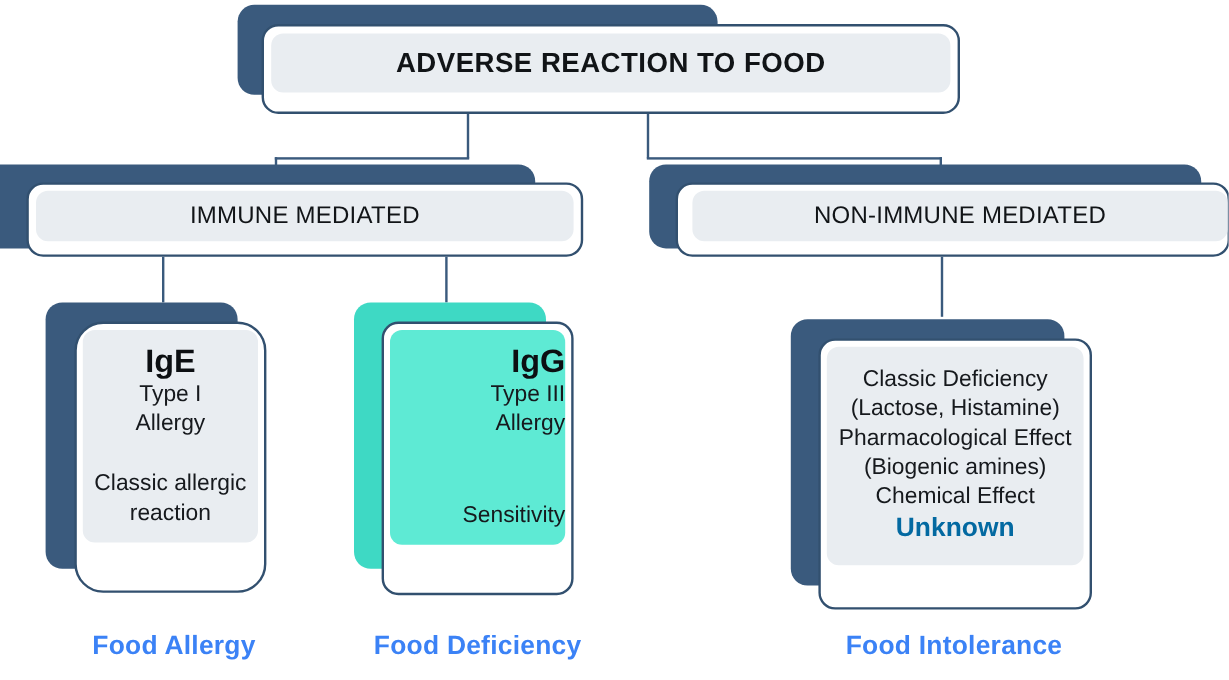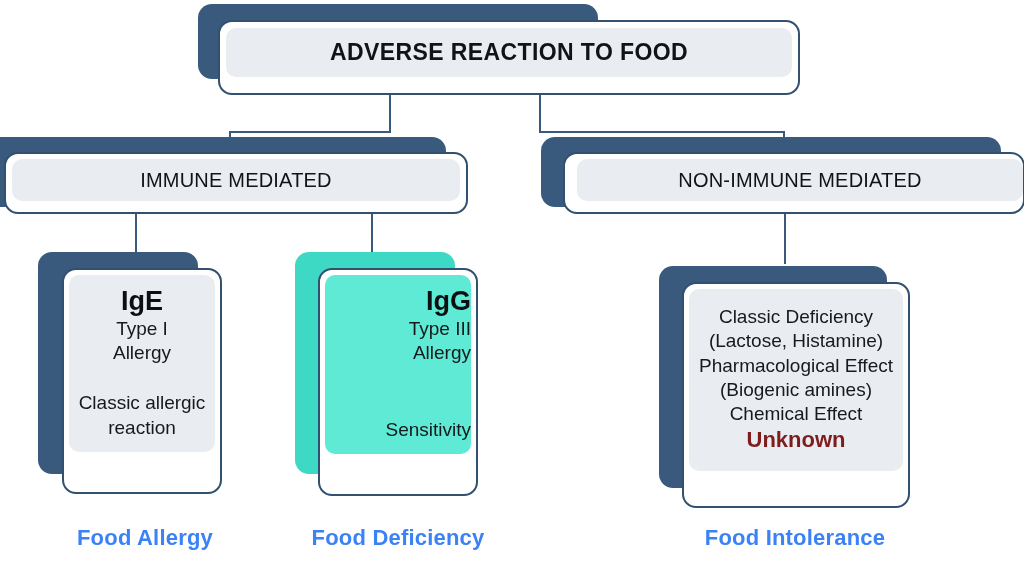--- a/index.html
+++ b/index.html
@@ -67,21 +67,21 @@
   }
   .leaf-line {
     font-size: 19px;
     color: #16191d;
     line-height: 1.28;
   }
   .leaf-gap { height: 26px; }
   .leaf-unknown {
     font-size: 22px;
     font-weight: bold;
-    color: #7f1d1d;
+    color: #0369a1;
     line-height: 1.3;
   }
 
   
   .conn {
     position: absolute;
     background: #3a5a7d;
   }
   .conn-v { width: 2px; }
   .conn-h { height: 2px; }
@@ -111,39 +111,39 @@
 
   <div class="conn conn-v" style="left:389px; top:95px; height:37px;"></div>
   <div class="conn conn-h" style="left:229px; top:131px; width:162px;"></div>
   <div class="conn conn-v" style="left:229px; top:131px; height:22px;"></div>
 
   <div class="conn conn-v" style="left:539px; top:95px; height:37px;"></div>
   <div class="conn conn-h" style="left:539px; top:131px; width:246px;"></div>
   <div class="conn conn-v" style="left:783px; top:131px; height:22px;"></div>
 
   <div class="layer-back" style="left:-14px; top:137px; width:460px; height:70px;"></div>
-  <div class="layer-front" style="left:4px; top:152px; width:464px; height:62px;padding-left:16px;">
+  <div class="layer-front" style="left:22px; top:152px; width:464px; height:62px;padding-left:16px;">
     <div class="panel" style="left:6px; top:5px; width:448px; height:42px;">
       <div class="banner-text t-branch">IMMUNE MEDIATED</div>
     </div>
   </div>
 
   <div class="layer-back" style="left:541px; top:137px; width:460px; height:70px;"></div>
   <div class="layer-front" style="left:563px; top:152px; width:462px; height:62px;">
     <div class="panel" style="left:12px; top:5px; width:446px; height:42px;">
       <div class="banner-text t-branch">NON-IMMUNE MEDIATED</div>
     </div>
   </div>
 
   <div class="conn conn-v" style="left:135px; top:214px; height:38px;"></div>
   <div class="conn conn-v" style="left:371px; top:214px; height:38px;"></div>
   <div class="conn conn-v" style="left:784px; top:214px; height:50px;"></div>
 
   <div class="layer-back" style="left:38px; top:252px; width:160px; height:222px;"></div>
-  <div class="layer-front" style="left:62px; top:268px; width:160px; height:226px;">
+  <div class="layer-front" style="left:62px; top:268px; width:160px; height:226px;border-radius:24px;">
     <div class="panel" style="left:5px; top:5px; width:146px; height:177px;">
       <div class="leaf-title">IgE</div>
       <div class="leaf-line">Type I</div>
       <div class="leaf-line">Allergy</div>
       <div class="leaf-gap"></div>
       <div class="leaf-line">Classic allergic</div>
       <div class="leaf-line">reaction</div>
     </div>
   </div>
   <div class="caption" style="left:20px; top:525px; width:250px;">Food Allergy</div>

